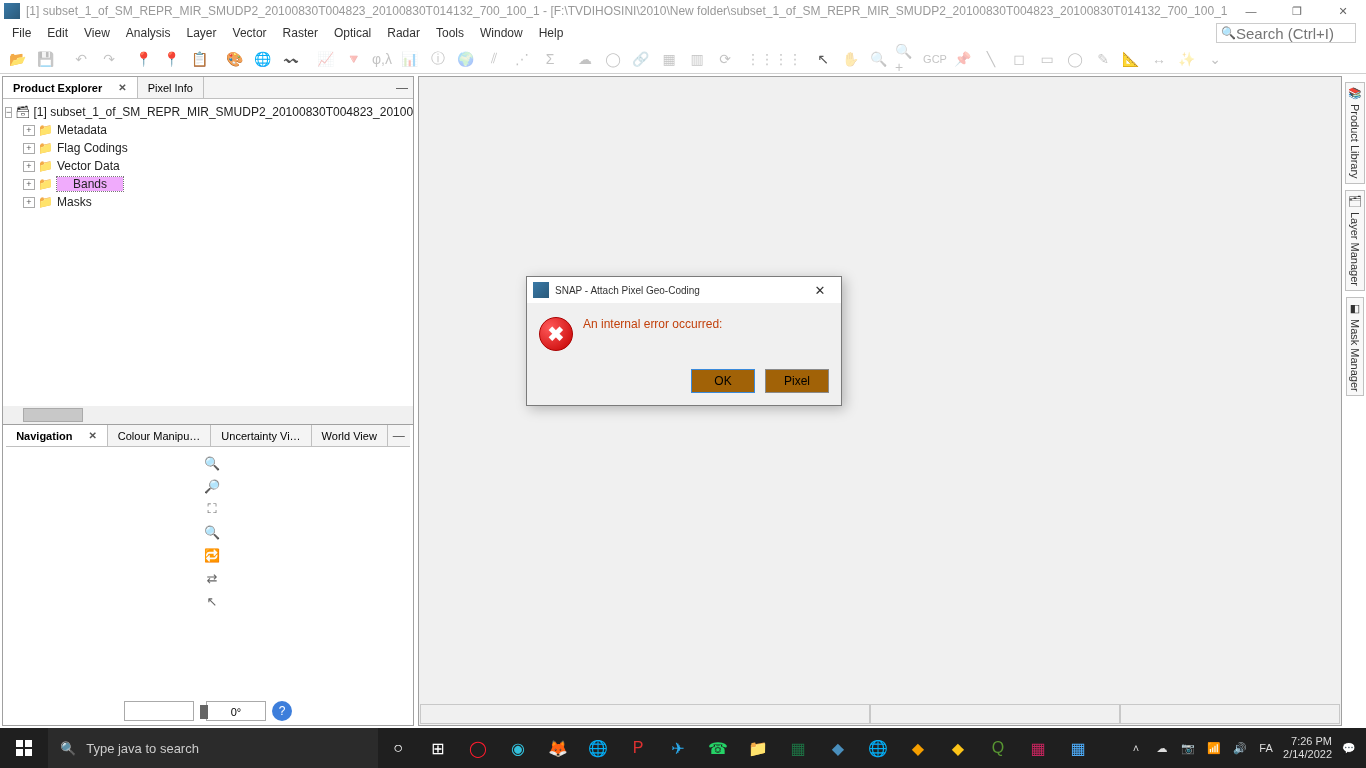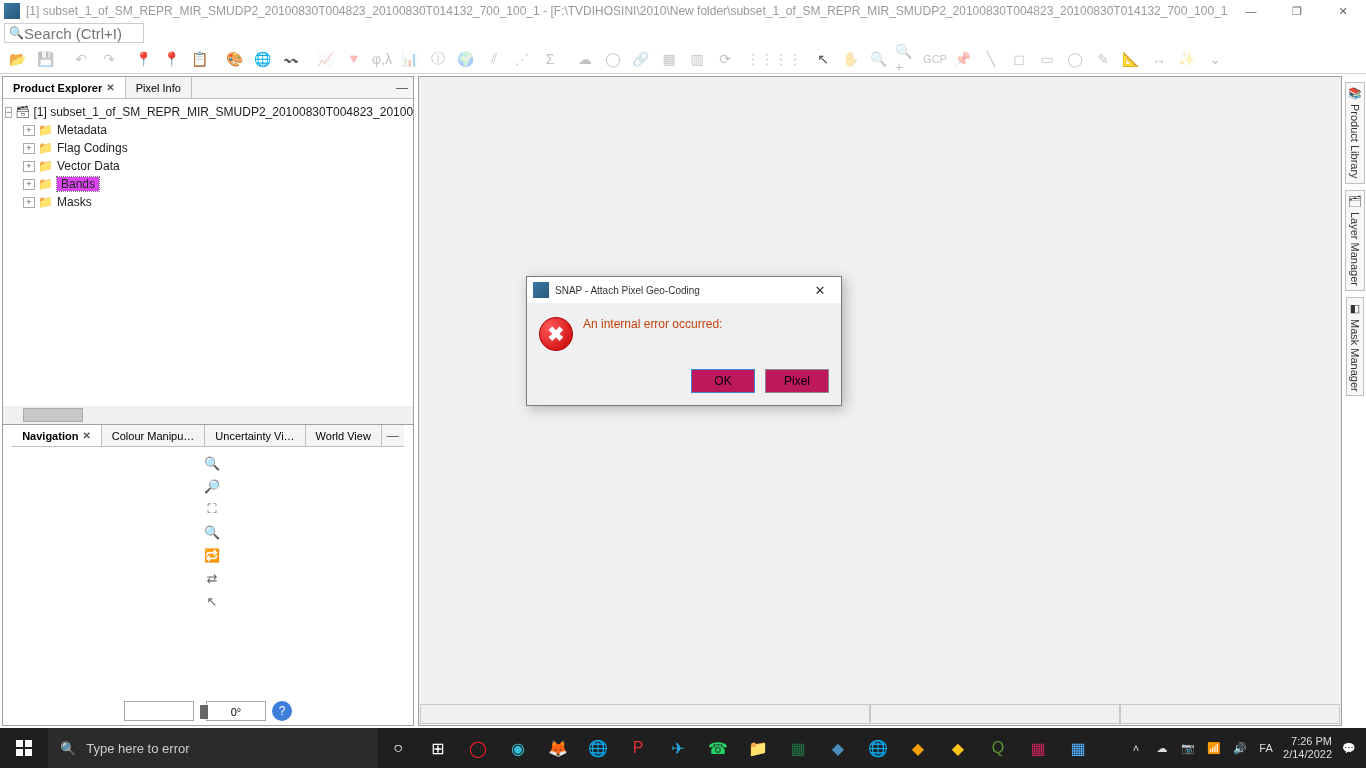--- a/index.html
+++ b/index.html
@@ -29,30 +29,30 @@
 .workarea { position:absolute; top:74px; left:0; right:0; bottom:40px; display:flex; }
 .leftpane { width:412px; display:flex; flex-direction:column; border:1px solid #a0a0a0; margin:2px; }
 .centerpane { flex:1; border:1px solid #a0a0a0; margin:2px; background:#f0f0f0; position:relative; }
 .rightpane { width:22px; display:flex; flex-direction:column; align-items:center; gap:6px; padding-top:8px; }
 .side-tab { writing-mode:vertical-rl; font-size:11px; color:#333; padding:4px 2px; border:1px solid #c0c0c0; background:#f8f8f8; cursor:pointer; display:flex; align-items:center; gap:4px; }
 .side-tab .side-icon { font-size:11px; writing-mode:horizontal-tb; }
 
 
 .explorer-panel { flex:1; min-height:0; display:flex; flex-direction:column; border-bottom:1px solid #a0a0a0; }
 .tabs { height:22px; display:flex; border-bottom:1px solid #c0c0c0; background:#f4f4f4; }
-.tab { padding:3px 10px; font-size:11px; border-right:1px solid #c0c0c0; display:flex; align-items:center; gap:4px; cursor:pointer; }
+.tab { padding:3px 10px; font-size:11px; border-right:1px solid #c0c0c0; display:flex; align-items:center; gap:16px; cursor:pointer; }
 .tab.active { background:#fff; font-weight:bold; }
 .tab .close { font-size:10px; color:#555; }
 .tab-spacer { flex:1; }
 .tab-min { width:22px; display:flex; align-items:center; justify-content:center; color:#555; }
 .tree { flex:1; overflow:auto; background:#fff; padding:4px 2px; font-size:12px; color:#222; white-space:nowrap; }
 .tree-row { display:flex; align-items:center; height:18px; gap:3px; }
 .tree-row .exp { width:12px; text-align:center; font-size:9px; color:#555; border:1px solid #aaa; line-height:9px; }
 .tree-row .icon { width:16px; text-align:center; font-size:12px; }
-.tree-row.sel span.lbl { background:#d946ef; outline:1px dotted #777; padding:0 4px;}
+.tree-row.sel span.lbl { background:#f0abfc; outline:1px dotted #777; padding:0 16px;}
 .tree-scroll { height:18px; background:#f0f0f0; display:flex; align-items:center; }
 .tree-scroll .thumb { width:60px; height:14px; background:#c8c8c8; margin-left:20px; border:1px solid #aaa; }
 
 
 .nav-panel { height:300px; display:flex; flex-direction:column;align-items:center; }
 .nav-body { flex:1; display:flex; }
 .nav-canvas { flex:1; background:#3a3a3a; margin:4px; }
 .nav-tools { width:26px; display:flex; flex-direction:column; align-items:center; gap:3px; padding-top:6px; }
 .nav-tools .ntool { width:20px; height:20px; display:flex; align-items:center; justify-content:center; font-size:13px; color:#666; }
 .nav-footer { height:28px; display:flex; align-items:center; gap:6px; padding:0 4px; }
@@ -75,39 +75,53 @@
 .dialog { position:absolute; left:526px; top:276px; width:316px; background:#fff; border:1px solid #7a7a7a; box-shadow:3px 3px 12px rgba(0,0,0,0.25); font-size:12px; }
 .dialog-title { height:26px; background:#fff; display:flex; align-items:center; padding:0 6px; color:#333; }
 .dialog-title .dicon { width:16px; height:16px; background:linear-gradient(135deg,#3a7aa8,#2b5a7a); margin-right:6px; }
 .dialog-title .dtxt { flex:1; font-size:10px; }
 .dialog-title .dclose { width:30px; text-align:center; font-size:13px; color:#333; }
 .dialog-body { padding:14px 12px 6px 12px; display:flex; gap:10px; background:#f0f0f0; }
 .dialog-body .derr { width:34px; height:34px; border-radius:50%; background:radial-gradient(circle at 30% 30%,#ff5858,#c30000); display:flex; align-items:center; justify-content:center; color:#fff; font-size:20px; font-weight:bold; border:1px solid #a00; }
 .dialog-body .dmsg { flex:1; color:#c2410c; }
 .dialog-body .dmsg div { margin-bottom:3px; }
 .dialog-buttons { display:flex; justify-content:flex-end; gap:10px; padding:12px; background:#f0f0f0; }
-.dialog-buttons button { width:64px; height:24px; background:#be185d; border:1px solid #8a8a8a; font-size:12px; }
+.dialog-buttons button { width:64px; height:24px; background:#a16207; border:1px solid #8a8a8a; font-size:12px; }
 .dialog-buttons button.ok { outline:1px solid #3a8adb; outline-offset:-1px; border:1px solid #3a8adb; }
 .center-status { position:absolute; left:420px; right:26px; height:20px; bottom:44px; display:flex; }
 .center-status .seg { border:1px solid #c8c8c8; height:20px; }
 </style>
 </head>
 <body>
 
 <div class="titlebar">
   <div class="app-icon"></div>
   <div class="title">[1] subset_1_of_SM_REPR_MIR_SMUDP2_20100830T004823_20100830T014132_700_100_1 - [F:\TVDIHOSINI\2010\New folder\subset_1_of_SM_REPR_MIR_SMUDP2_20100830T004823_20100830T014132_700_100_1.dim] - SNAP</div>
   <div class="winbtns">
     <div class="winbtn">—</div>
     <div class="winbtn">❐</div>
     <div class="winbtn">✕</div>
   </div>
 </div>
 
 <div class="menubar">
+  <div class="menubar-left">
+    <span class="menuitem">File</span>
+    <span class="menuitem">Edit</span>
+    <span class="menuitem">View</span>
+    <span class="menuitem">Analysis</span>
+    <span class="menuitem">Layer</span>
+    <span class="menuitem">Vector</span>
+    <span class="menuitem">Raster</span>
+    <span class="menuitem">Optical</span>
+    <span class="menuitem">Radar</span>
+    <span class="menuitem">Tools</span>
+    <span class="menuitem">Window</span>
+    <span class="menuitem">Help</span>
+  </div>
   <div class="searchbox">
     <span>🔍</span>
     <input placeholder="Search (Ctrl+I)" style="">
   </div>
 </div>
 
 <div class="toolbar">
   <div class="tb-btn">📂</div>
   <div class="tb-btn faded">💾</div>
   <div class="tb-sep"></div>
@@ -298,21 +312,21 @@
   <div class="startbtn">
     <svg width="16" height="16" viewBox="0 0 16 16">
         <rect x="0" y="0" width="7" height="7"></rect>
         <rect x="9" y="0" width="7" height="7"></rect>
         <rect x="0" y="9" width="7" height="7"></rect>
         <rect x="9" y="9" width="7" height="7"></rect>
       </svg>
   </div>
   <div class="tb-search">
     <span>🔍</span>
-    <span>Type here to error</span>
+    <span>Type java to search</span>
   </div>
   <div class="tb-icons">
     <div class="ti">○</div>
     <div class="ti">⊞</div>
     <div class="ti" style="color:#ff1b2d">◯</div>
     <div class="ti" style="color:#33c0dc">◉</div>
     <div class="ti" style="color:#ff9500">🦊</div>
     <div class="ti">🌐</div>
     <div class="ti" style="color:#e03131">P</div>
     <div class="ti" style="color:#2aabee">✈</div>

